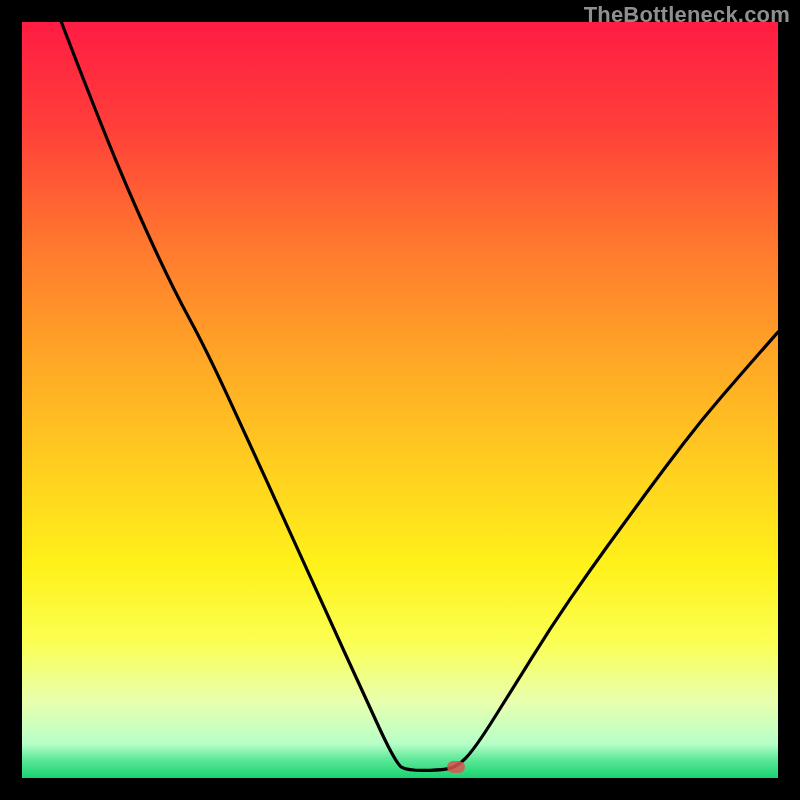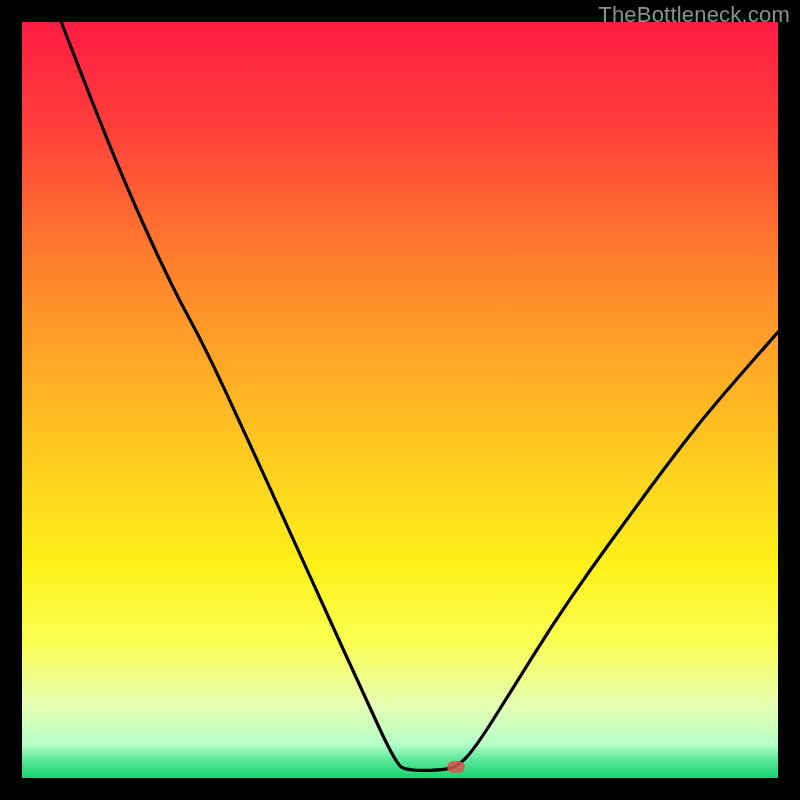--- a/index.html
+++ b/index.html
@@ -25,21 +25,21 @@
     width: 756px;
     height: 756px;
     overflow: hidden;
   }
   .watermark {
     position: absolute;
     top: 2px;
     right: 10px;
     font-family: Arial, Helvetica, sans-serif;
     font-size: 22px;
-    font-weight: 400;
+    font-weight: 700;
     color: #8f8f8f;
     letter-spacing: 0.2px;
   }
   .marker {
     position: absolute;
     width: 18px;
     height: 12px;
     border-radius: 6px;
     background: #d9534f;
     opacity: 0.85;

